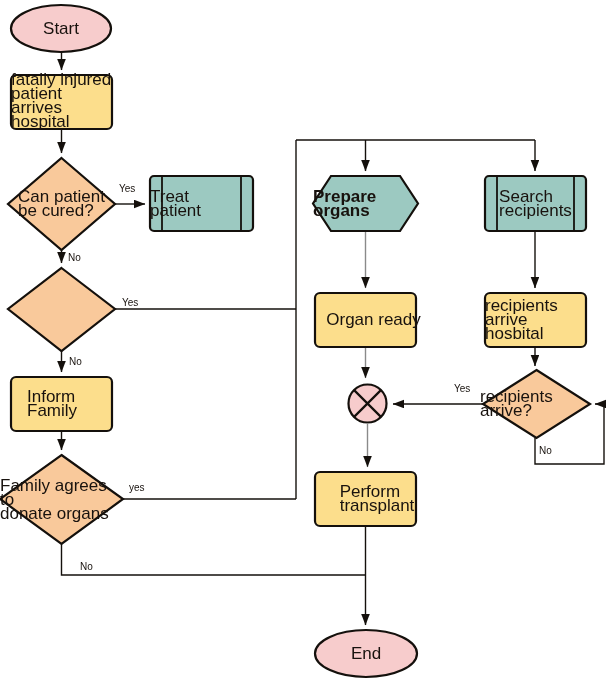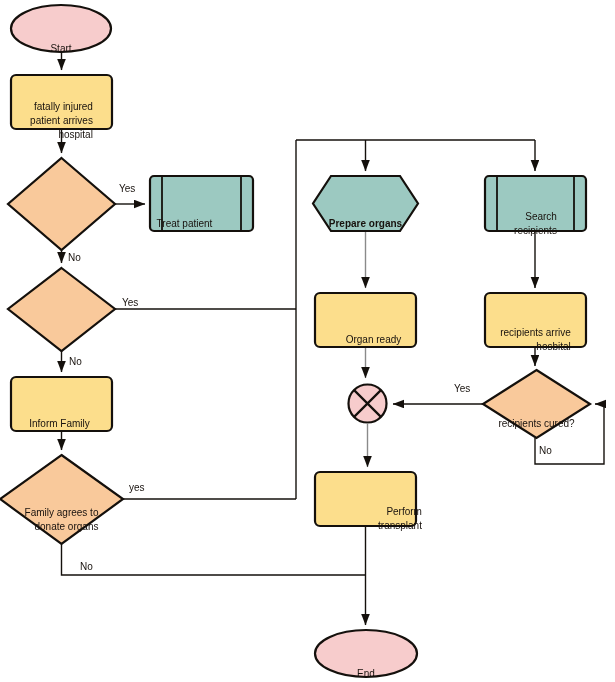--- a/index.html
+++ b/index.html
@@ -20,27 +20,26 @@
   #canvas svg {
     position: absolute;
     left: 0;
     top: 0;
   }
   .nodelabel {
     position: absolute;
     display: flex;
     align-items: center;
     justify-content: center;
-    text-align: right;
+    text-align: left;
     color: #18120e;
-    font-size: 10px;
+    font-size: 17px;
     line-height: 14px;
     pointer-events: none;
     white-space: pre-line;
-    margin-top: 20px;
   }
   .edgelabel {
     position: absolute;
     color: #18120e;
     font-size: 10px;
     line-height: 13px;
     white-space: nowrap;
   }
 </style>
 </head>
@@ -144,33 +143,35 @@
 
     <polygon points="536.5,370 590,404 536.5,438 483,404" fill="#F9C99B" stroke="#14100c" stroke-width="2.2"></polygon>
 
     <ellipse cx="366" cy="653.5" rx="51" ry="23.5" fill="#F7CCCC" stroke="#14100c" stroke-width="2.2"></ellipse>
   </svg>
 
   <div class="nodelabel" style="left:11px;  top:5px;   width:100px; height:47px;">Start</div>
   <div class="nodelabel" style="left:11px;  top:75px;  width:101px; height:52px;">fatally injured
 patient arrives
 hospital</div>
-  <div class="nodelabel" style="left:142px; top:176px; width:85px; height:55px;">Treat patient</div>
-  <div class="nodelabel" style="left:9px;  top:377px; width:101px; height:54px;">Inform Family</div>
+  <div class="nodelabel" style="left:8px;   top:158px; width:107px; height:92px;">Can patient
+be cured?</div>
+  <div class="nodelabel" style="left:150px; top:176px; width:85px; height:55px;">Treat patient</div>
+  <div class="nodelabel" style="left:27px;  top:377px; width:101px; height:54px;">Inform Family</div>
   <div class="nodelabel" style="left:0px;   top:455px; width:123px; height:89px;">Family agrees to
 donate organs</div>
   <div class="nodelabel" style="left:313px; top:176px; width:105px; height:55px;font-weight:bold;">Prepare organs</div>
   <div class="nodelabel" style="left:315px; top:293px; width:101px; height:54px;padding-left:8px;">Organ ready</div>
-  <div class="nodelabel" style="left:315px; top:472px; width:124px; height:54px;padding-left:23px;">Perform
+  <div class="nodelabel" style="left:315px; top:472px; width:124px; height:54px;">Perform
 transplant</div>
   <div class="nodelabel" style="left:485px; top:176px; width:101px; height:55px;">Search
 recipients</div>
   <div class="nodelabel" style="left:485px; top:293px; width:101px; height:54px;border-radius:11px;">recipients arrive
 hosbital</div>
-  <div class="nodelabel" style="left:480px; top:370px; width:113px; height:68px;">recipients cured?</div>
+  <div class="nodelabel" style="left:480px; top:370px; width:113px; height:68px;">recipients arrive?</div>
   <div class="nodelabel" style="left:315px; top:630px; width:102px; height:47px;">End</div>
 
   <div class="edgelabel" style="left:119px; top:182px;">Yes</div>
   <div class="edgelabel" style="left:68px;  top:251px;">No</div>
   <div class="edgelabel" style="left:122px; top:296px;">Yes</div>
   <div class="edgelabel" style="left:69px;  top:355px;">No</div>
   <div class="edgelabel" style="left:129px; top:481px;">yes</div>
   <div class="edgelabel" style="left:80px;  top:560px;">No</div>
   <div class="edgelabel" style="left:454px; top:382px;">Yes</div>
   <div class="edgelabel" style="left:539px; top:444px;">No</div>

